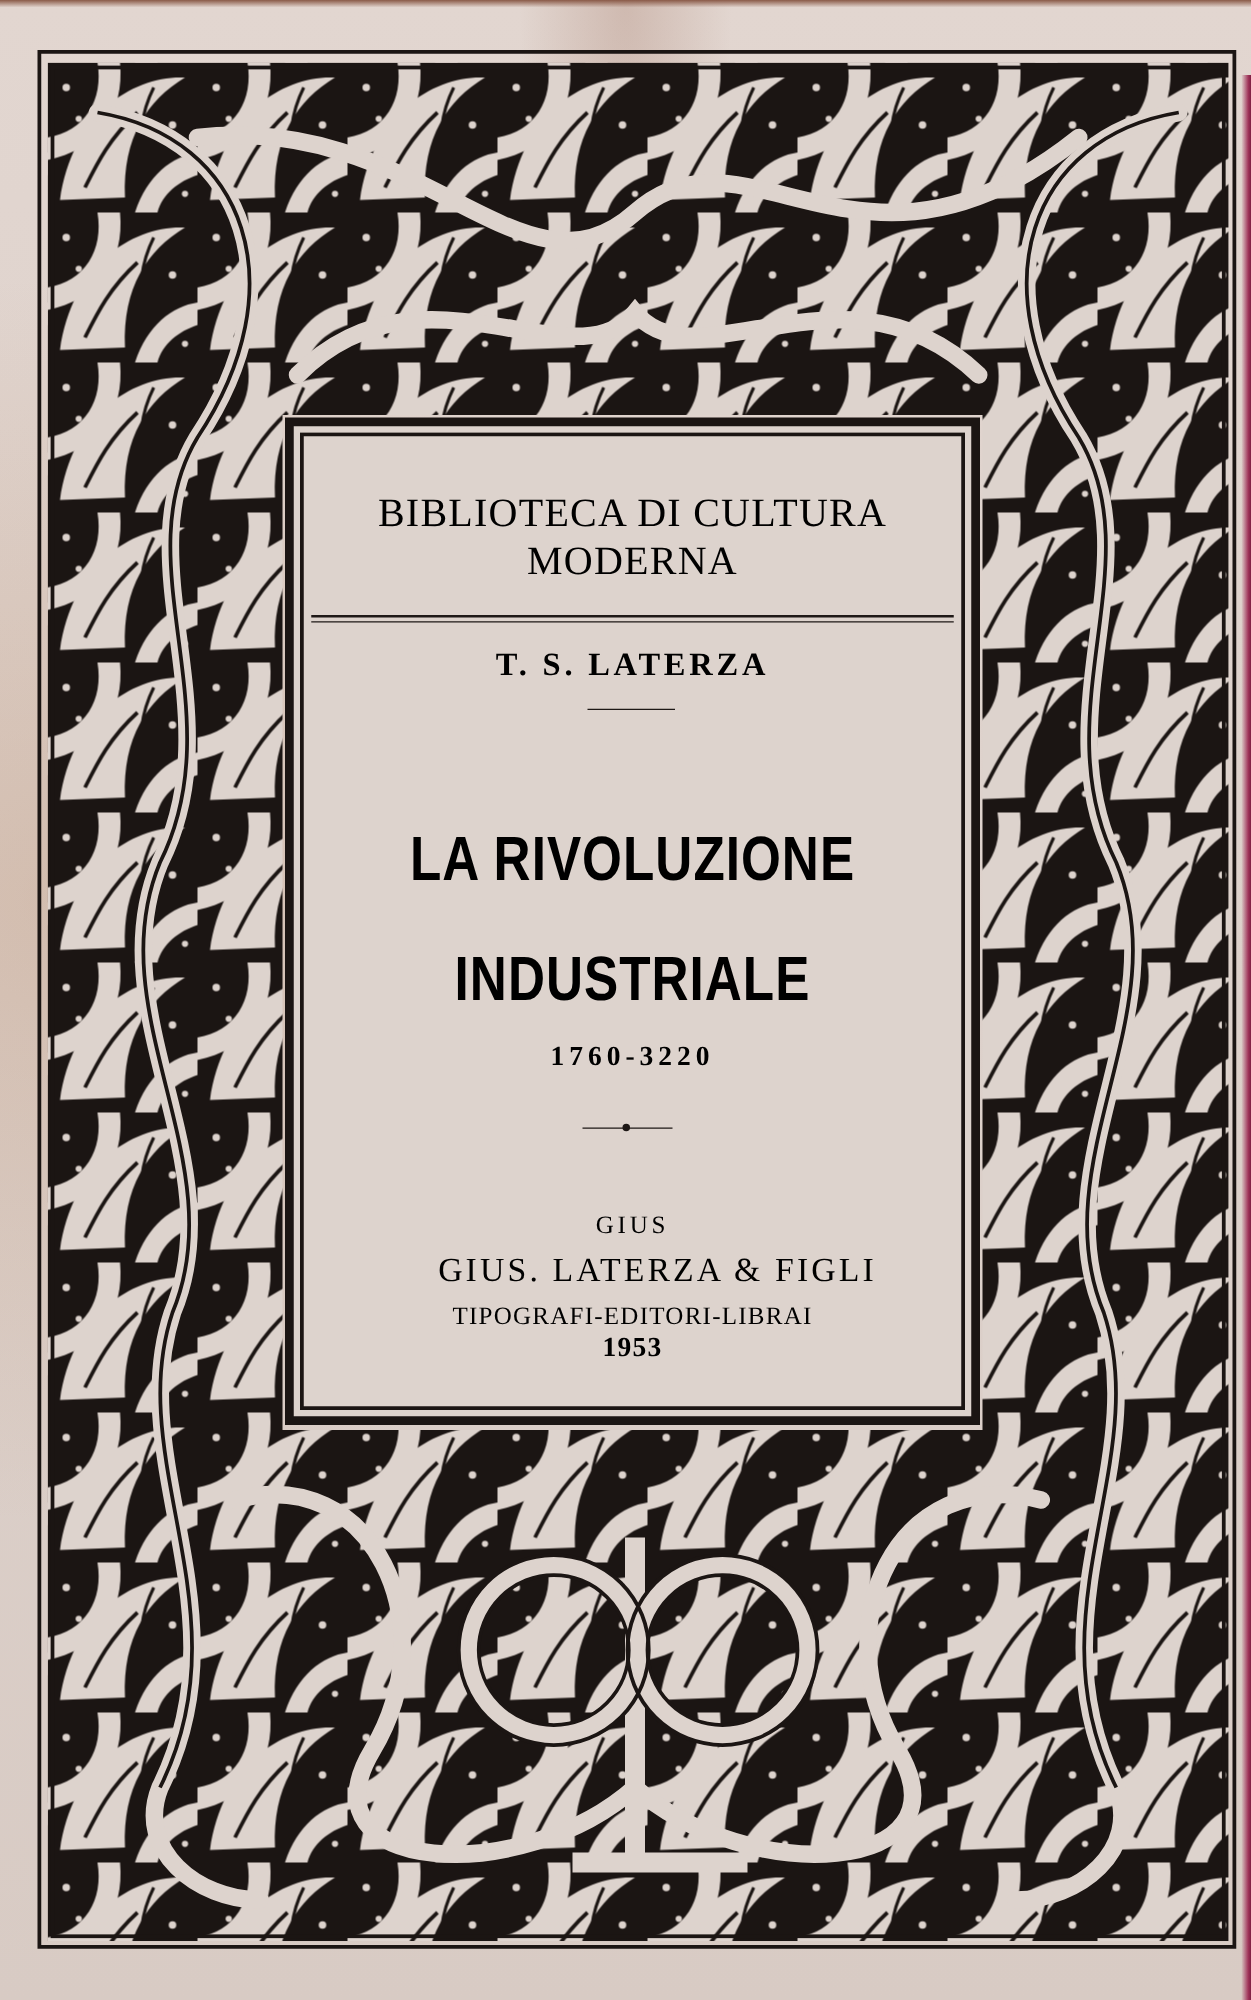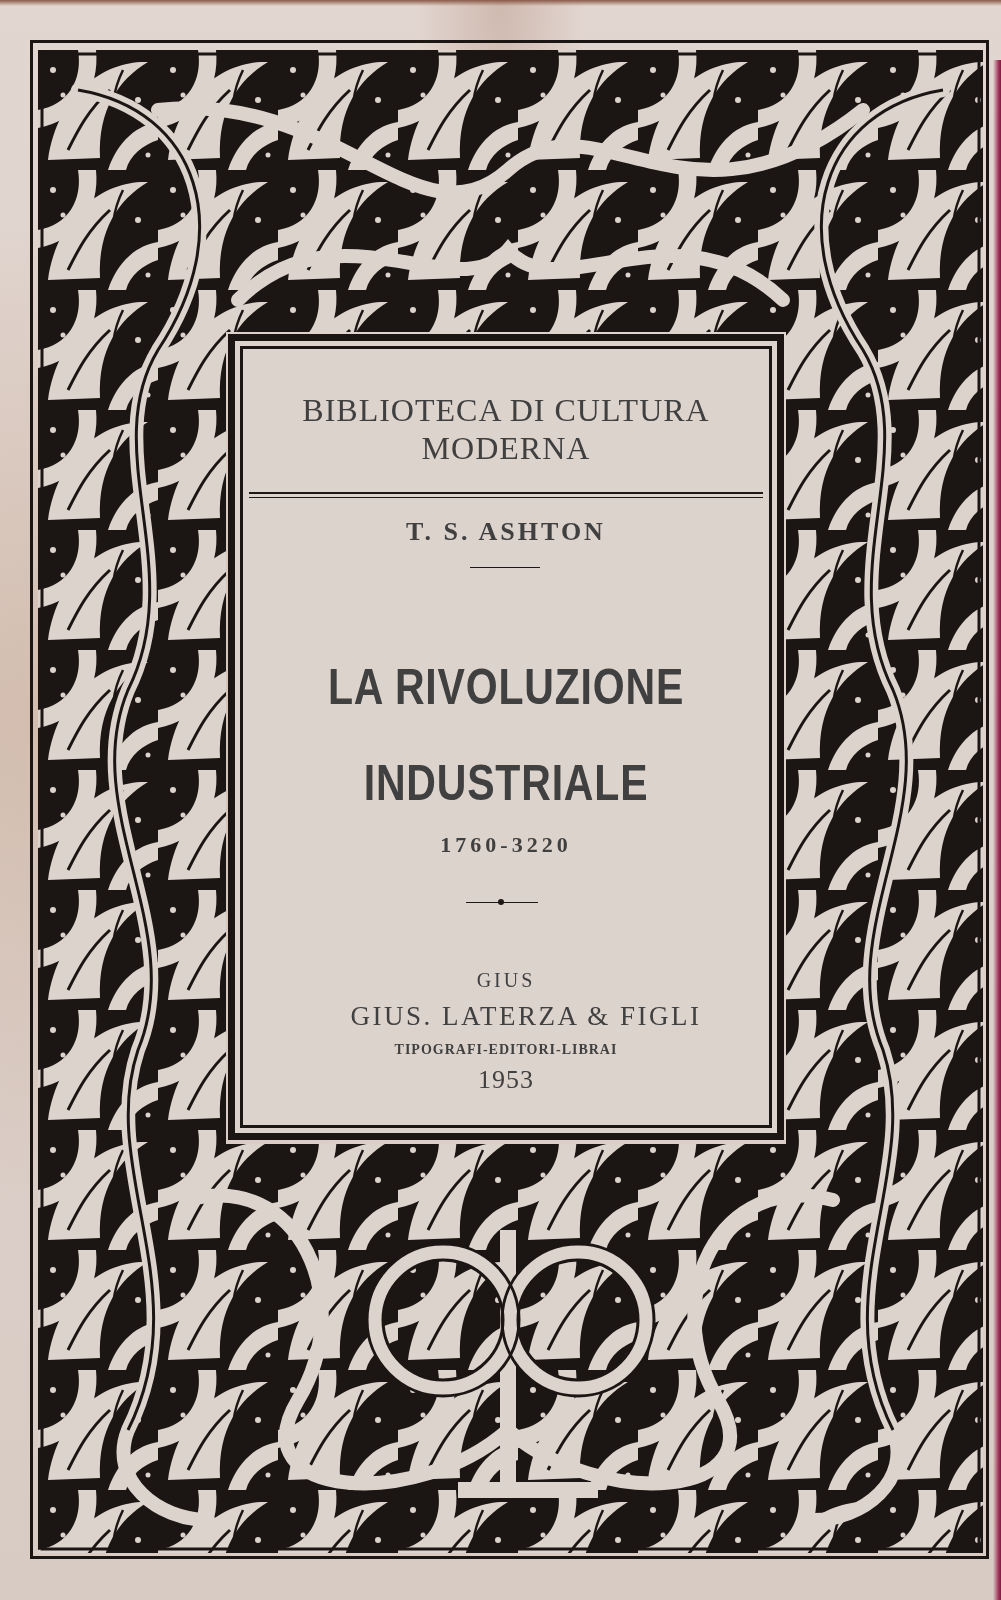--- a/index.html
+++ b/index.html
@@ -32,21 +32,21 @@
       position: absolute; left: 38px; top: 50px; width: 945px; height: 1503px;
     }
     .panel-frame {
       position: absolute; left: 228px; top: 334px; width: 556px; height: 806px;
       background: #1b1513;
     }
     .panel {
       position: absolute; left: 240px; top: 346px; width: 532px; height: 782px;
       background: #ddd3cd; border: 3px solid #1b1513; box-sizing: border-box;
       outline: 5px solid #ddd3cd;
-      color: #404040;
+      color: #000000;
       text-align: center;
     }
     .series {
       position: absolute; left: 0; right: 0; top: 42px;
       font-family: "Liberation Serif", serif;
       font-size: 32px; line-height: 38px; letter-spacing: 1px;
     }
     .rule-double {
       position: absolute; left: 6px; right: 6px; top: 143px; height: 6px;
       border-top: 2px solid #1e1816; border-bottom: 1.5px solid #1e1816; box-sizing: border-box;
@@ -81,25 +81,25 @@
     .city {
       position: absolute; left: 0; right: 0; top: 620px;
       font-size: 20px; letter-spacing: 3px;
     }
     .publisher {
       position: absolute; left: 0; right: 0; top: 652px;
       font-size: 27px; letter-spacing: 2.5px; margin-left: 40px;
     }
     .trades {
       position: absolute; left: 0; right: 0; top: 693px;
-      font-size: 14px; font-weight: bold; letter-spacing: 1px;
+      font-size: 20px; font-weight: normal; letter-spacing: 1px;
     }
     .year {
       position: absolute; left: 0; right: 0; top: 716px;
-      font-size: 26px; font-weight: normal; letter-spacing: 1px;
+      font-size: 22px; font-weight: bold; letter-spacing: 1px;
     }
   </style>
 </head>
 <body>
 
 <div class="page">
   <div class="edge-top"></div>
   <div class="edge-right"></div>
 
   <div class="frame-outer"></div>
@@ -152,21 +152,21 @@
     <rect x="4" y="4" width="937" height="1495" fill="none" stroke="#1b1513" stroke-width="3"></rect>
   </svg>
 
   <div class="panel-frame"></div>
   <div class="panel">
     <div class="series">
       <div>BIBLIOTECA DI CULTURA</div>
       <div>MODERNA</div>
     </div>
     <div class="rule-double"></div>
-    <div class="author">T. S. ASHTON</div>
+    <div class="author">T. S. LATERZA</div>
     <div class="short-rule"></div>
     <div class="title">
       <div>LA RIVOLUZIONE</div>
       <div>INDUSTRIALE</div>
     </div>
     <div class="dates">1760-3220</div>
     <div class="dot-rule"></div>
     <div class="city">GIUS</div>
     <div class="publisher">GIUS. LATERZA &amp; FIGLI</div>
     <div class="trades">TIPOGRAFI-EDITORI-LIBRAI</div>

